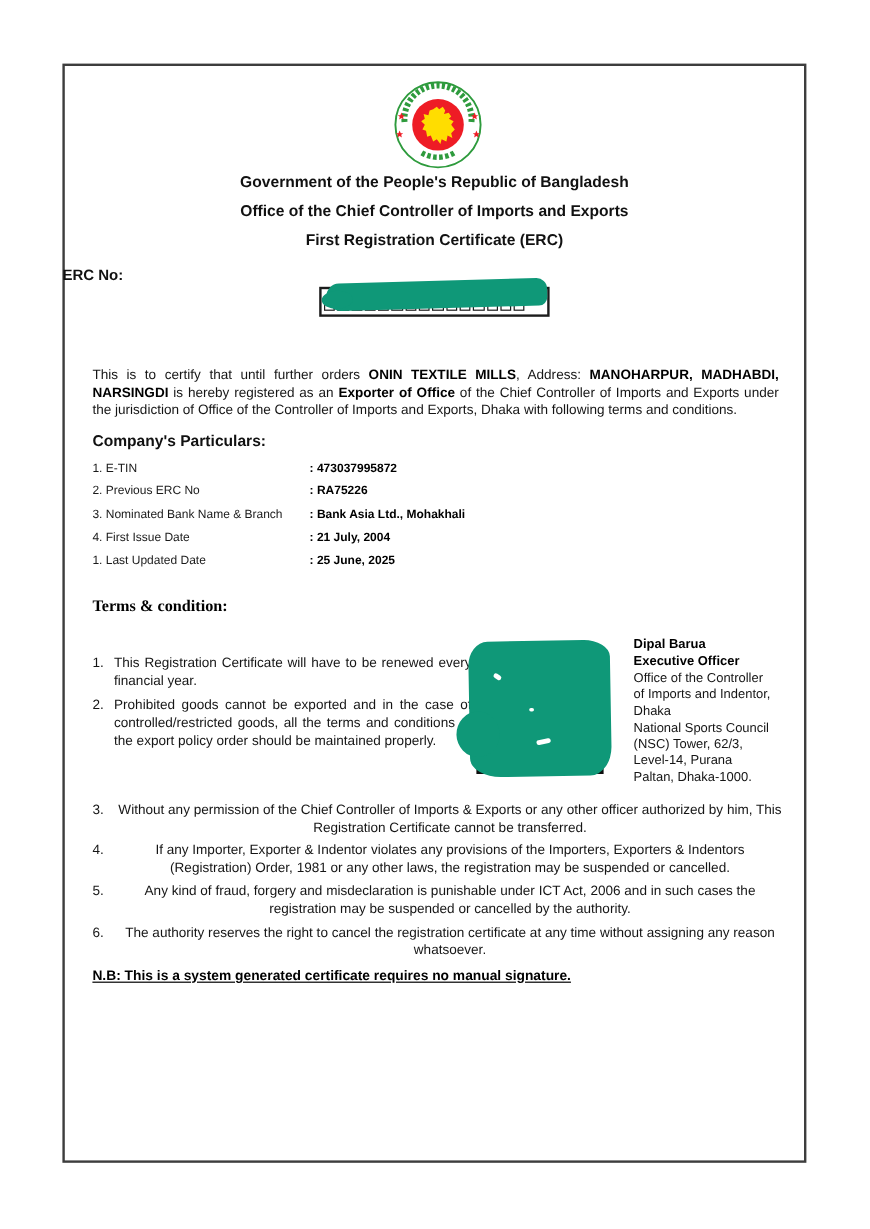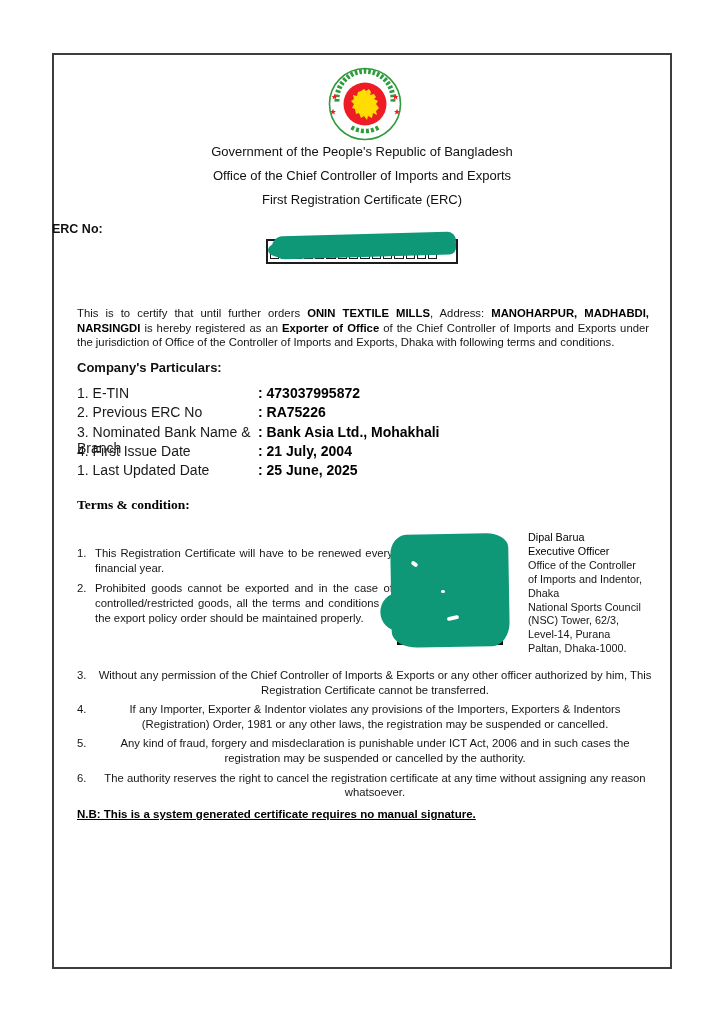--- a/index.html
+++ b/index.html
@@ -7,21 +7,21 @@
     position:relative; width:725px; height:1024px; background:#fff;
     font-family:"Liberation Sans", sans-serif; color:#1a1a1a; overflow:hidden;
   }
   .frame{
     position:absolute; left:52px; top:53px; width:620px; height:916px;
     border:2px solid var(--border,#3d3d3d); box-sizing:border-box;
   }
   .emblem{ position:absolute; left:320px; top:66px; width:90px; height:76px; }
 
   .title-block{ position:absolute; left:52px; top:140px; width:620px; text-align:center; }
-  .title-line{ font-weight:normal; font-size:13px; line-height:24px; color:#111; }
+  .title-line{ font-weight:bold; font-size:13px; line-height:24px; color:#111; }
 
   .erc-label{
     position:absolute; left:52px; top:222px; width:721px; 
     font-weight:bold; font-size:12.5px; color:#111;
   }
   .erc-row{
     position:absolute; left:266px; top:239px; width:192px; height:25px;
     border:2px solid #1c1c1c; box-sizing:border-box;
     display:flex; align-items:flex-end; gap:2px; padding:3px 2px 3px 2px;
   }
@@ -43,21 +43,21 @@
     position:absolute; left:77px; top:295px; width:572px;
     font-size:11.3px; line-height:14.6px; text-align:justify; color:#151515;
   }
   .intro b{ color:#000; }
 
   .particulars-heading{
     position:absolute; left:77px; top:360px;
     font-weight:bold; font-size:13px; color:#111;
   }
   .particulars{ position:absolute; left:77px; top:385px; width:420px; }
-  .p-row{ display:flex; height:19.3px; align-items:flex-start; font-size:14px; }
+  .p-row{ display:flex; height:19.3px; align-items:flex-start; font-size:10px; }
   .p-label{ width:181px; flex:none; color:#1a1a1a; }
   .p-value{ font-weight:bold; color:#000; white-space:nowrap; }
 
   .terms-heading{
     position:absolute; left:77px; top:497px;
     font-family:"Liberation Serif", serif; font-weight:bold; font-size:13.5px; color:#000;
   }
 
   .terms-left{ position:absolute; left:77px; top:546px; width:316px; }
   .terms-bottom{ position:absolute; left:77px; top:668px; width:578px; }
@@ -82,21 +82,21 @@
     content:""; position:absolute; left:-11px; top:58px; width:36px; height:38px;
     background:var(--redaction,#0f9878); border-radius:50%;
   }
   .speck{ position:absolute; background:#fff; z-index:3; border-radius:2px; }
   .speck1{ left:28px; top:32px; width:7px; height:4px; transform:rotate(35deg); }
   .speck2{ left:64px; top:86px; width:12px; height:4px; transform:rotate(-12deg); }
   .speck3{ left:58px; top:60px; width:4px; height:3px; }
 
   .signatory{ position:absolute; left:528px; top:531px; width:132px; }
   .sig-line{ font-size:10.8px; line-height:13.9px; white-space:nowrap; color:#151515; }
-  .sig-line.bold{ font-weight:normal; color:#000; }
+  .sig-line.bold{ font-weight:bold; color:#000; }
 
   .nb{
     position:absolute; left:77px; top:808px; width:575px;
     font-size:11.5px; font-weight:bold; text-decoration:underline; color:#000;
   }
 </style>
 </head>
 <body>
 
 <div class="page">

